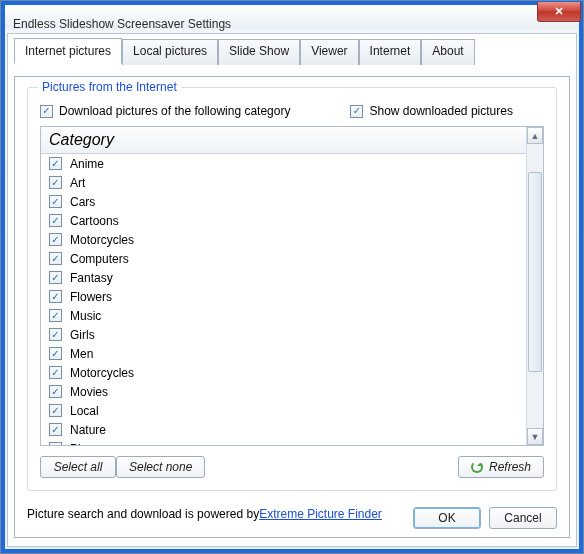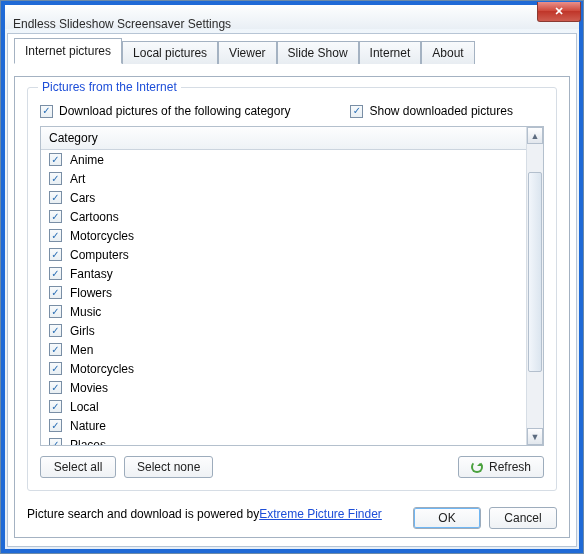--- a/index.html
+++ b/index.html
@@ -51,21 +51,20 @@
   }
   .client {
     position: absolute;
     left: 6px; right: 6px; top: 32px; bottom: 6px;
     background: #fff;
     border: 1px solid #b7c5d5;
   }
   .tabs {
     display: flex;
     padding: 4px 6px 12px 6px;
-    align-items: center;
   }
   .tab {
     padding: 4px 10px;
     border: 1px solid #a4b2c2;
     border-bottom: none;
     background: linear-gradient(to bottom,#f8fafc,#e8edf2);
     margin-right: 0px;
     position: relative;
     top: 1px;
     color: #1a1a1a;
@@ -118,21 +117,22 @@
     display: flex;
   }
   .list-col {
     flex: 1;
     overflow: hidden;
   }
   .colhead {
     background: linear-gradient(to bottom,#fdfdfe,#eef2f6);
     border-bottom: 1px solid #cbd4de;
     padding: 4px 8px;
-    font-size: 12px;
+    font-size: 16px;
+    font-style: italic;
   }
   .items { padding: 0; }
   .item {
     display:flex; align-items:center; gap:8px;
     padding: 1px 8px 1px 8px;
     height: 19px;
   }
   .scrollbar {
     width: 17px;
     background: #f1f1f1;
@@ -143,21 +143,21 @@
     height: 17px;
     background: linear-gradient(to bottom,#fdfdfe,#e2e7ed);
     border: 1px solid #b3bfcd;
     display:flex;align-items:center;justify-content:center;
     font-size:9px;color:#5d6c80;
   }
   .sb-track { position:absolute; top:17px; bottom:17px; left:0; right:0; background:#eef1f5;}
   .sb-thumb { position:absolute; left:1px; right:1px; top:28px; height:200px;
     background: linear-gradient(to right,#f2f6fb,#dbe5ef);
     border:1px solid #b3bfcd; border-radius:2px;}
-  .btnrow { display:flex; gap:8px; margin-top:10px; align-items:center;}
+  .btnrow { display:flex; margin-top:10px; align-items:center;font-style:italic;}
   .btn {
     min-width: 76px;
     padding: 3px 12px;
     background: linear-gradient(to bottom,#fdfdfe,#eff2f5);
     border: 1px solid #9dacbc;
     border-radius: 3px;
     text-align: center;
     color: #222;
   }
   .btn.icon { display:flex; gap:6px; align-items:center; justify-content:center; }
@@ -189,22 +189,22 @@
     <span class="titlebar-text">Endless Slideshow Screensaver Settings</span>
     <div class="close-btn">
       <span>✕</span>
     </div>
   </div>
 
   <div class="client">
     <div class="tabs" id="tabs">
         <div class="tab active">Internet pictures</div>
         <div class="tab">Local pictures</div>
+        <div class="tab">Slide Show</div>
         <div class="tab">Viewer</div>
-        <div class="tab">Slide Show</div>
         <div class="tab">Internet</div>
         <div class="tab">About</div>
       </div>
 
     <div class="tabpanel">
 
       <div class="fieldset">
         <span class="legend">Pictures from the Internet</span>
 
         <div class="toprow">

